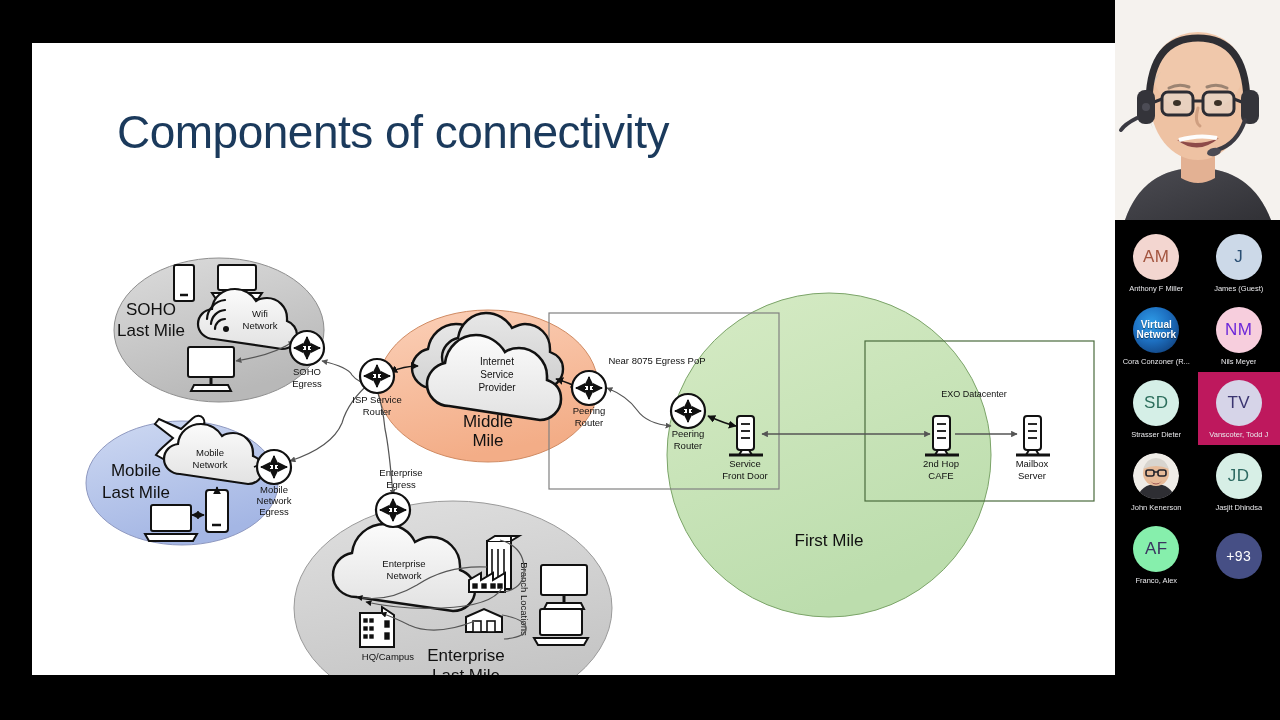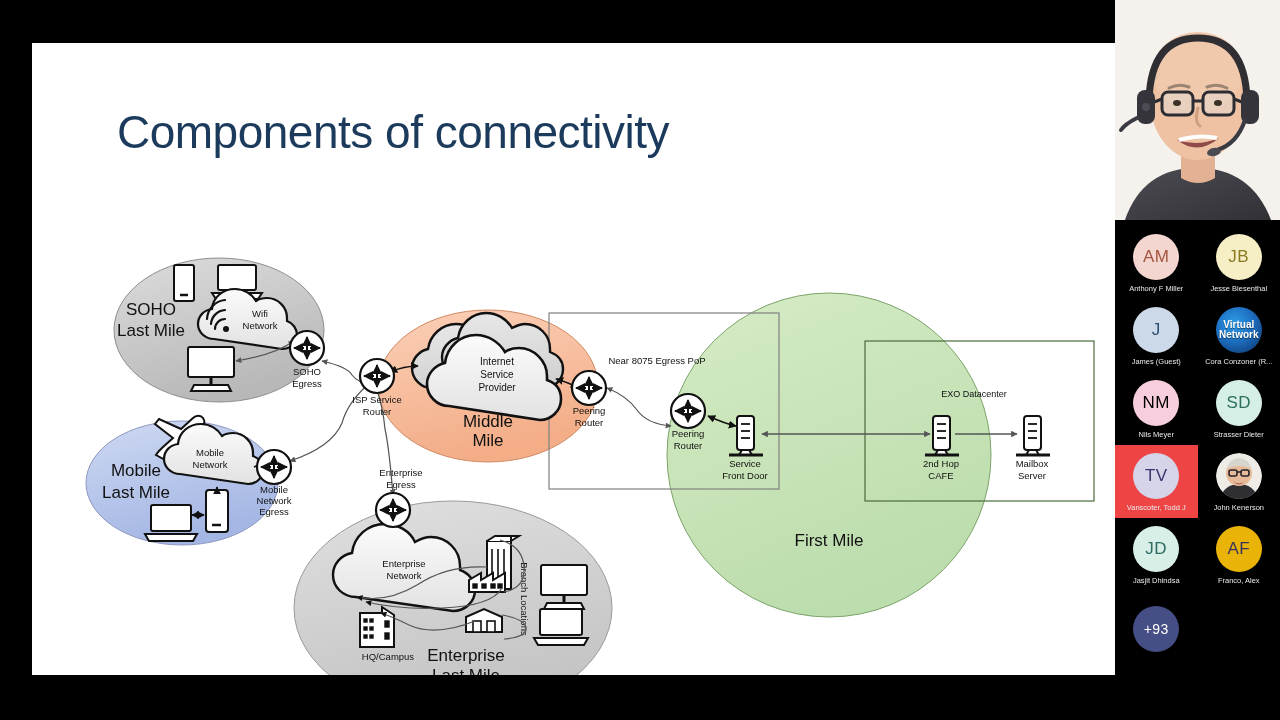--- a/index.html
+++ b/index.html
@@ -55,21 +55,21 @@
     grid-template-columns: 1fr 1fr;
     grid-auto-rows: 73px;
     row-gap: 0px;
   }
   .ptile {
     position: relative;
     display: flex; flex-direction: column;
     align-items: center; justify-content: center;
     padding-top: 2px;
   }
-  .ptile.active { background: #ef4444; }
+  .ptile.active { background: #be185d; }
   .avatar {
     width: 46px; height: 46px; border-radius: 50%;
     display: flex; align-items: center; justify-content: center;
     font-size: 17px; letter-spacing: 0.5px;
     overflow: hidden; position: relative;
   }
   .pname {
     margin-top: 4px;
     font-size: 7.5px;
     color: #e9e9ec;
@@ -499,38 +499,34 @@
         </defs>
       </svg>
     </div>
 
     <div id="grid">
         <div class="ptile">
           <div class="avatar" style="background: rgb(243, 214, 208); color: rgb(163, 85, 63);">AM</div>
           <div class="pname">Anthony F Miller</div>
         </div>
         <div class="ptile">
-          <div class="avatar" style="background: rgb(246, 238, 197); color: rgb(138, 122, 33);">JB</div>
-          <div class="pname">Jesse Biesenthal</div>
-        </div>
-        <div class="ptile">
           <div class="avatar" style="background: rgb(204, 217, 232); color: rgb(42, 79, 115);">J</div>
           <div class="pname">James (Guest)</div>
         </div>
         <div class="ptile">
           <div class="av-ve">
             <span>
               <b>Virtual</b>
               <b>Network</b>
             </span>
           </div>
           <div class="pname">Cora Conzoner (R...</div>
         </div>
         <div class="ptile">
-          <div class="avatar" style="background: rgb(247, 206, 221); color: #000000;">NM</div>
+          <div class="avatar" style="background: rgb(247, 206, 221); color: #6d28d9;">NM</div>
           <div class="pname">Nils Meyer</div>
         </div>
         <div class="ptile">
           <div class="avatar" style="background: rgb(213, 239, 231); color: rgb(44, 110, 92);">SD</div>
           <div class="pname">Strasser Dieter</div>
         </div>
         <div class="ptile active">
           <div class="avatar" style="background: rgb(214, 212, 232); color: rgb(59, 53, 112);">TV</div>
           <div class="pname">Vanscoter, Todd J</div>
         </div>
@@ -547,21 +543,21 @@
               </g>
               <path d="M17 28 q6 5 12 0 q-6 7 -12 0z" fill="#9a5352"></path>
             </svg></div>
           <div class="pname">John Kenerson</div>
         </div>
         <div class="ptile">
           <div class="avatar" style="background: rgb(215, 239, 230); color: rgb(46, 106, 98);">JD</div>
           <div class="pname">Jasjit Dhindsa</div>
         </div>
         <div class="ptile">
-          <div class="avatar" style="background: #eab308; color: rgb(58, 53, 96);">AF</div>
+          <div class="avatar" style="background: #86efac; color: rgb(58, 53, 96);">AF</div>
           <div class="pname">Franco, Alex</div>
         </div>
         <div class="ptile">
           <div class="avatar overflow" style="background: rgb(70, 79, 133); color: rgb(255, 255, 255);">+93</div>
         </div>
       </div>
   </div>
 
 </div>
 

